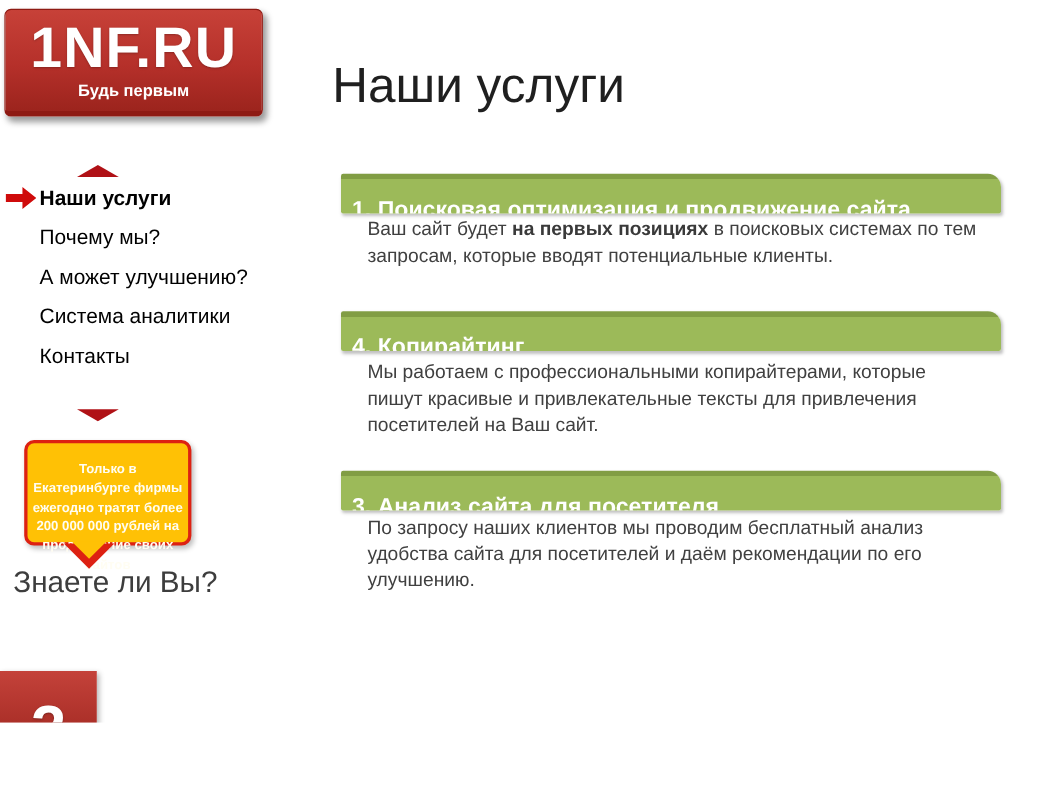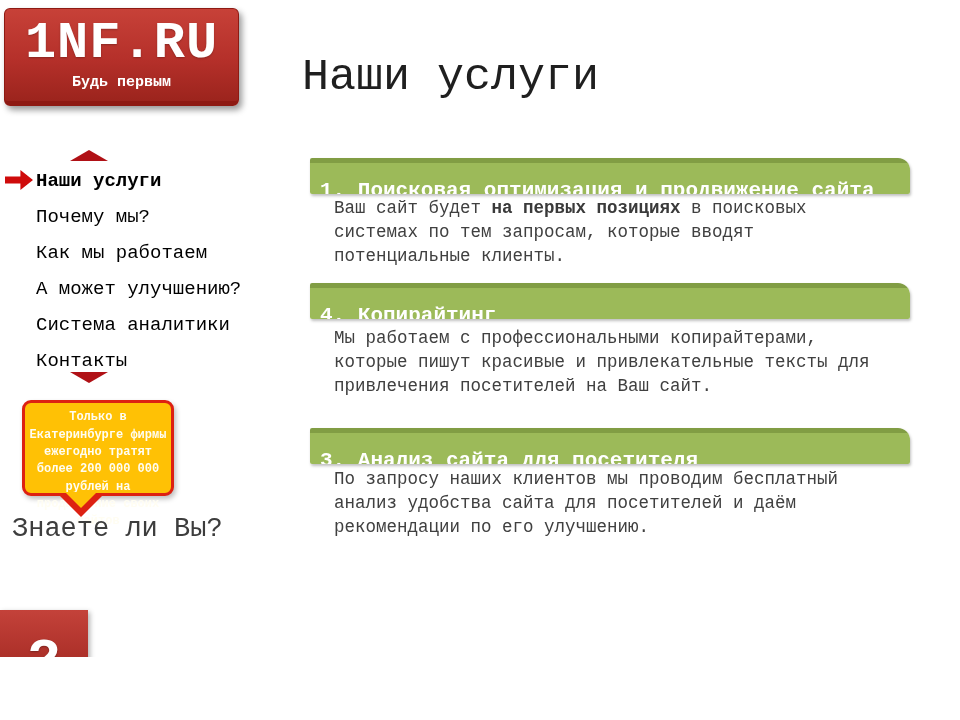--- a/index.html
+++ b/index.html
@@ -1,17 +1,17 @@
 <!DOCTYPE html>
 <html><head>
 <meta charset="utf-8">
 <style>
   html,body{margin:0;padding:0;background:#fff;}
   .slide{position:relative;width:960px;height:657px;background:#ffffff;overflow:hidden;
-         font-family:Liberation Mono, monospace;}
+         font-family:Liberation Sans, sans-serif;}
 
   
   .logo{position:absolute;left:4px;top:8px;width:233px;height:92px;
         background:linear-gradient(180deg,#c74138 0%,#b5302a 55%,#9c241d 100%);
         border:1px solid #8e1a13;border-bottom:5px solid #8e1a13;border-radius:6px;
         box-shadow:3px 4px 6px rgba(0,0,0,0.40);text-align:center;cursor:pointer;}
   .logo-title{color:#fff;font-weight:bold;font-size:52px;line-height:58px;margin-top:6px;
               letter-spacing:1px;text-shadow:0 1px 2px rgba(0,0,0,0.25);}
   .logo-tagline{color:#fff;font-weight:bold;font-size:15px;line-height:20px;}
 
@@ -68,21 +68,20 @@
   <div class="logo">
     <div class="logo-title">1NF.RU</div>
     <div class="logo-tagline">Будь первым</div>
   </div>
 
   <div class="chev chev-up"></div>
   <span class="nav-arrow"></span>
   <ul class="nav">
     <li class="active">Наши услуги</li>
     <li>Почему мы?</li>
-    <li>Как мы работаем</li>
     <li>А может улучшению?</li>
     <li>Система аналитики</li>
     <li>Контакты</li>
   </ul>
   <div class="chev chev-down"></div>
 
   <div class="callout">
     <div class="callout-text">Только в Екатеринбурге фирмы ежегодно тратят более 200 000 000 рублей на продвижение своих сайтов</div>
   </div>
   <div class="tail-border"></div>

